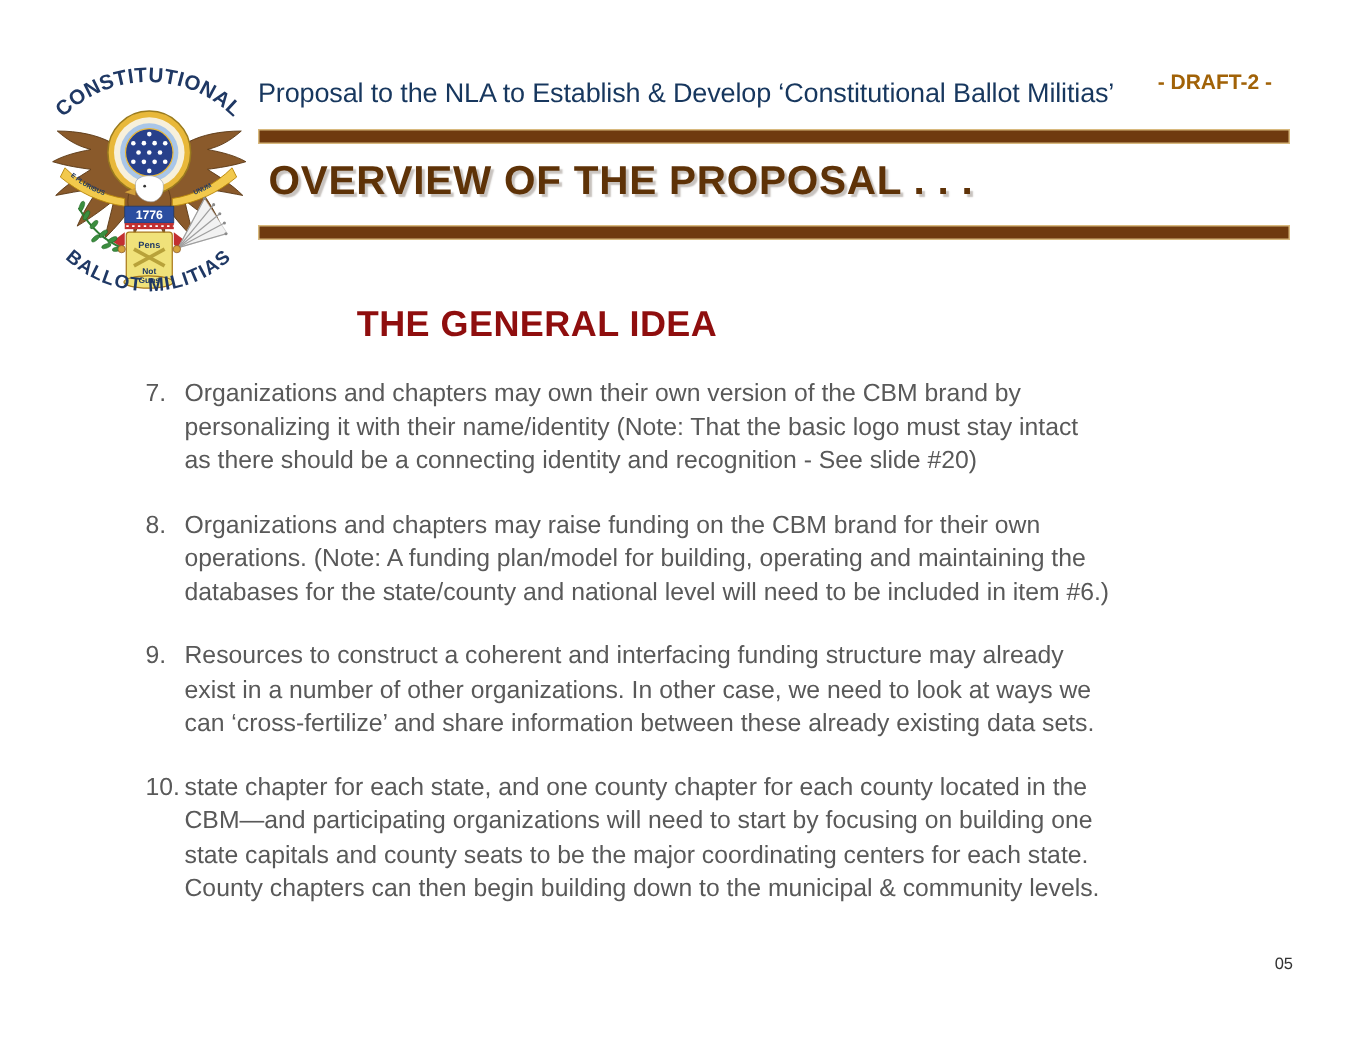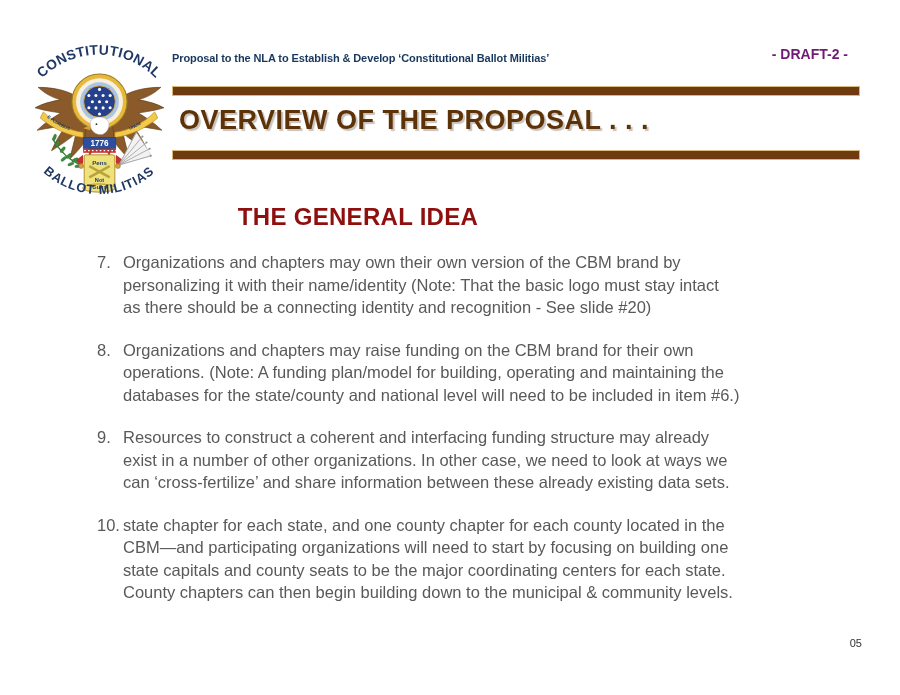--- a/index.html
+++ b/index.html
@@ -3,25 +3,25 @@
 <meta charset="utf-8">
 <style>
   html,body{margin:0;padding:0;background:#ffffff;}
   .slide{
     position:relative;width:900px;height:695px;background:#ffffff;overflow:hidden;
     font-family:"Liberation Sans",sans-serif;
   }
   .logo{position:absolute;left:30px;top:36px;width:138px;height:162px;}
   .header-title{
     position:absolute;left:172px;top:52px;width:600px;
-    font-size:11px;font-weight:bold;color:#17375E;letter-spacing:-0.1px;
+    font-size:18px;font-weight:normal;color:#17375E;letter-spacing:-0.1px;
   }
   .draft{
     position:absolute;right:52px;top:46px;
-    font-size:14px;font-weight:bold;color:#701a75;
+    font-size:14px;font-weight:bold;color:#a16207;
   }
   .bar{
     position:absolute;left:172px;width:688px;height:10px;
     background:#6F3A0F;border:1px solid #D8B97E;box-sizing:border-box;
   }
   .bar-top{top:86px;}
   .bar-bottom{top:150px;}
   .section-heading{
     position:absolute;left:179px;top:105px;
     font-size:27px;font-weight:bold;color:#5E3207;letter-spacing:0.5px;

